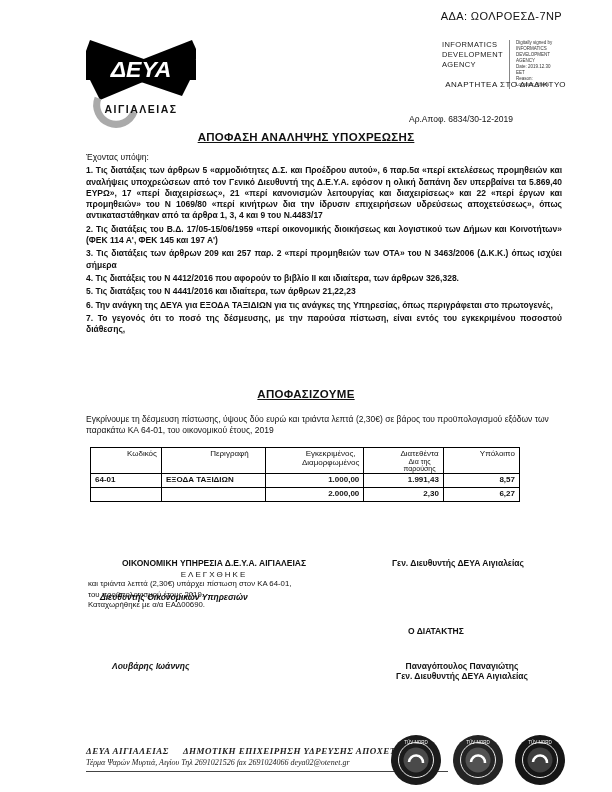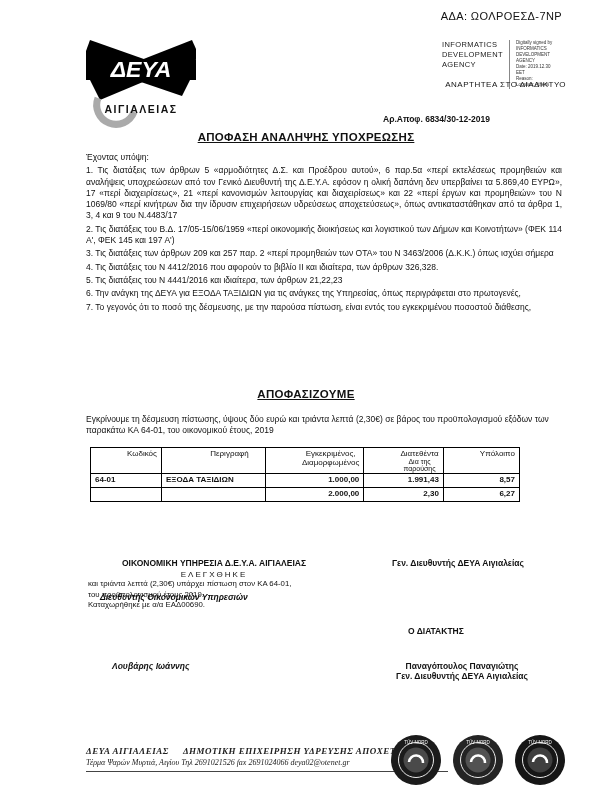--- a/index.html
+++ b/index.html
@@ -14,30 +14,30 @@
 
   .logo { position:absolute; top:36px; left:86px; width:110px; height:102px; }
 
   .stamp { position:absolute; top:40px; right:44px; display:flex; gap:6px; align-items:flex-start; }
   .stamp-agency { font-size:7.5px; line-height:1.3; letter-spacing:.4px; color:#1a1a1a; text-align:left; }
   .stamp-sep { width:1px; align-self:stretch; background:#888; }
   .stamp-details { width:52px; font-size:4.5px; line-height:1.35; color:#333; }
 
   .publish-note { position:absolute; top:80px; right:46px; font-size:8px; letter-spacing:.5px; }
 
-  .decision-no { position:absolute; top:114px; left:383px; font-size:8.5px; font-weight:bold;text-align:center; }
+  .decision-no { position:absolute; top:114px; left:409px; font-size:8.5px; font-weight:normal;text-align:center; }
 
   .doc-title {
     position:absolute; top:131px; left:0; width:100%; text-align:center;
     font-size:11.5px; font-weight:bold; text-decoration:underline; letter-spacing:.3px;
   }
 
   .considerations { position:absolute; top:152px; left:86px; width:476px; font-size:8.5px; line-height:1.33; text-align:justify; }
   .considerations .intro { margin-bottom:2px; text-align:left; }
-  .considerations p { margin-bottom:2px; }
+  .considerations p { margin-bottom:2px;font-weight:bold; }
 
   .decide-heading {
     position:absolute; top:388px; left:0; width:100%; text-align:center;
     font-size:11.5px; font-weight:bold; text-decoration:underline; letter-spacing:.3px;
   }
   .decide-paragraph { position:absolute; top:414px; left:86px; width:476px; font-size:8.5px; line-height:1.35; }
 
   .table-wrap { position:absolute; top:447px; left:90px; width:430px; }
   table { border-collapse:collapse; width:100%; font-size:8px; }
   th, td { border:1px solid #000; padding:1px 4px; vertical-align:top; }

